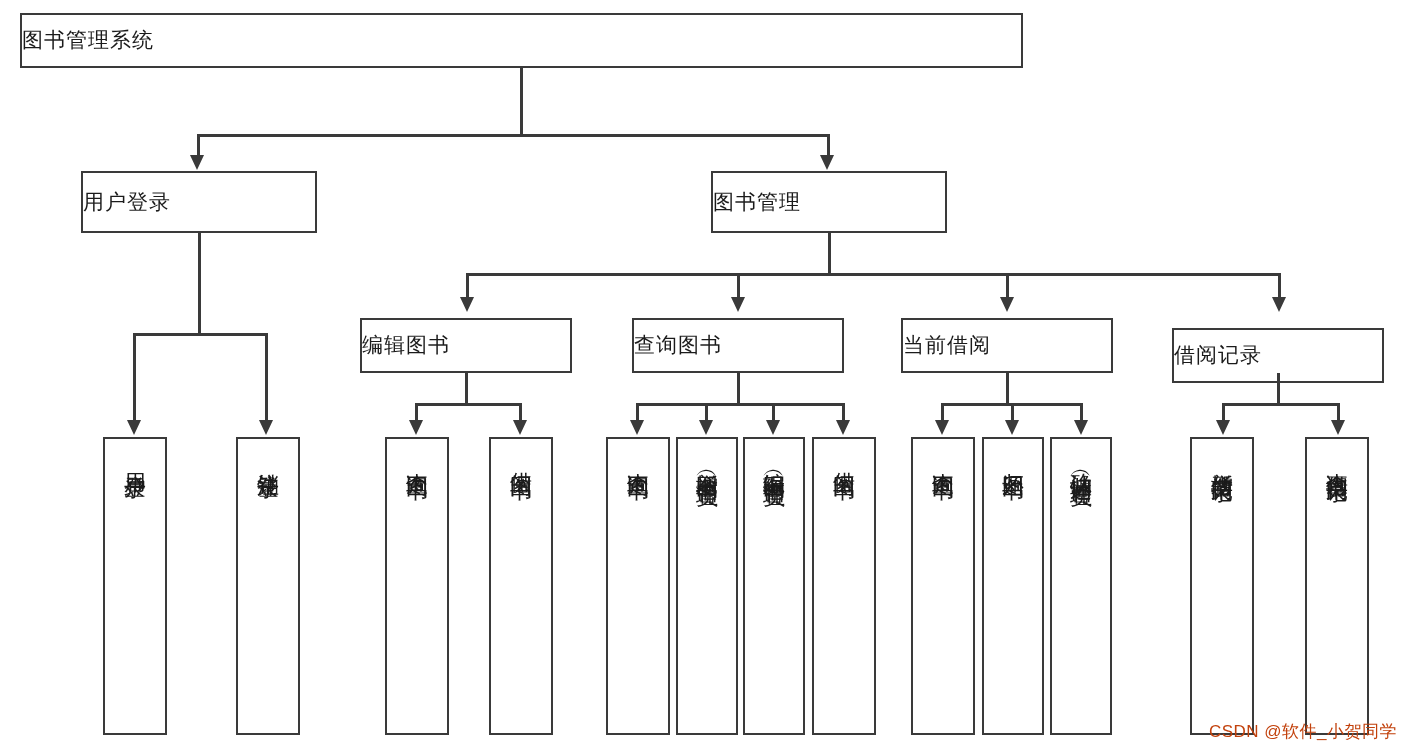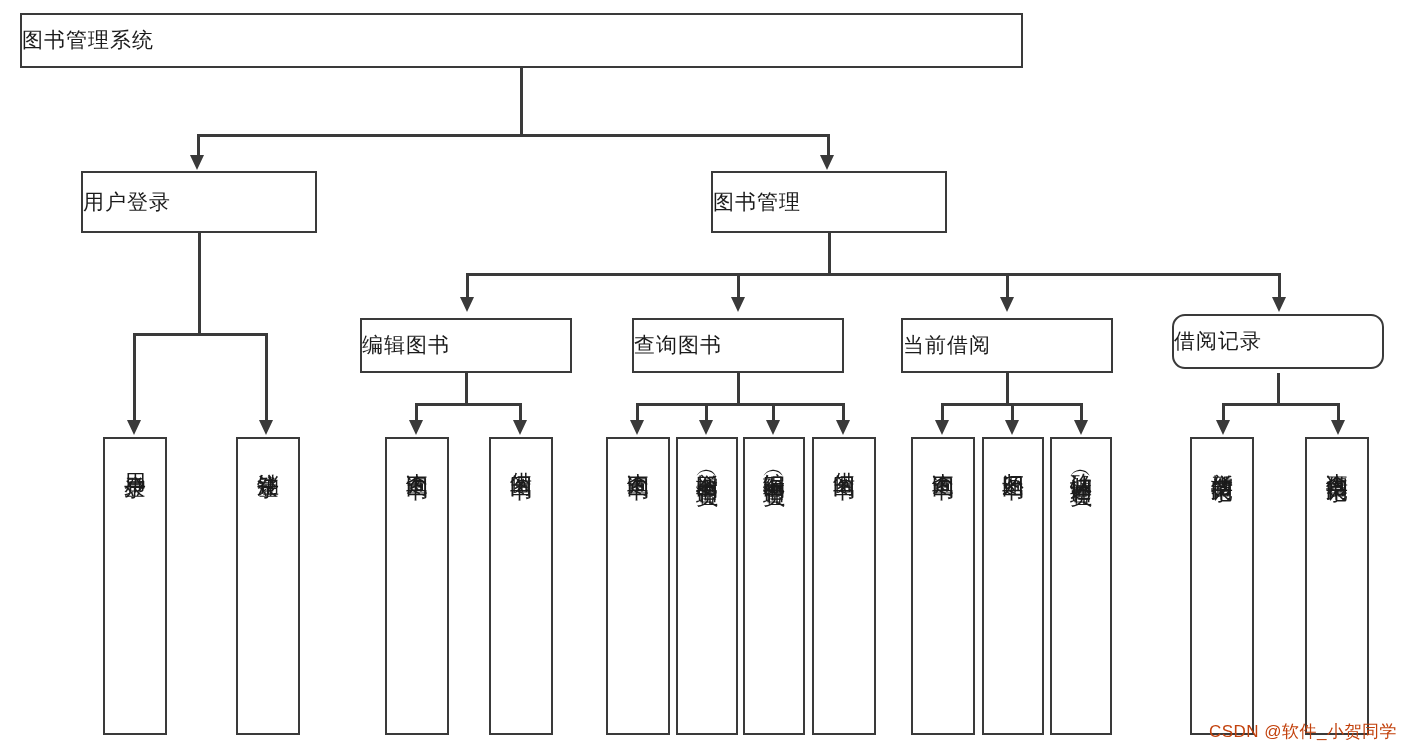--- a/index.html
+++ b/index.html
@@ -122,21 +122,21 @@
 
   <div class="node" style="left:360px; top:318px; width:212px; height:55px;">
     <span class="label">编辑图书</span>
   </div>
   <div class="node" style="left:632px; top:318px; width:212px; height:55px;">
     <span class="label">查询图书</span>
   </div>
   <div class="node" style="left:901px; top:318px; width:212px; height:55px;">
     <span class="label">当前借阅</span>
   </div>
-  <div class="node" style="left:1172px; top:314px; width:212px; height:55px;border-radius:13px;">
+  <div class="node" style="left:1172px; top:328px; width:212px; height:55px;">
     <span class="label">借阅记录</span>
   </div>
 
   <div class="edge v" style="left:465px; top:373px; height:32px;"></div>
   <div class="edge h" style="left:415px; top:403px; width:106px;"></div>
   <div class="edge v" style="left:415px; top:403px; height:18px;"></div>
   <div class="arrow" style="left:409px; top:420px;"></div>
   <div class="edge v" style="left:519px; top:403px; height:18px;"></div>
   <div class="arrow" style="left:513px; top:420px;"></div>
 

